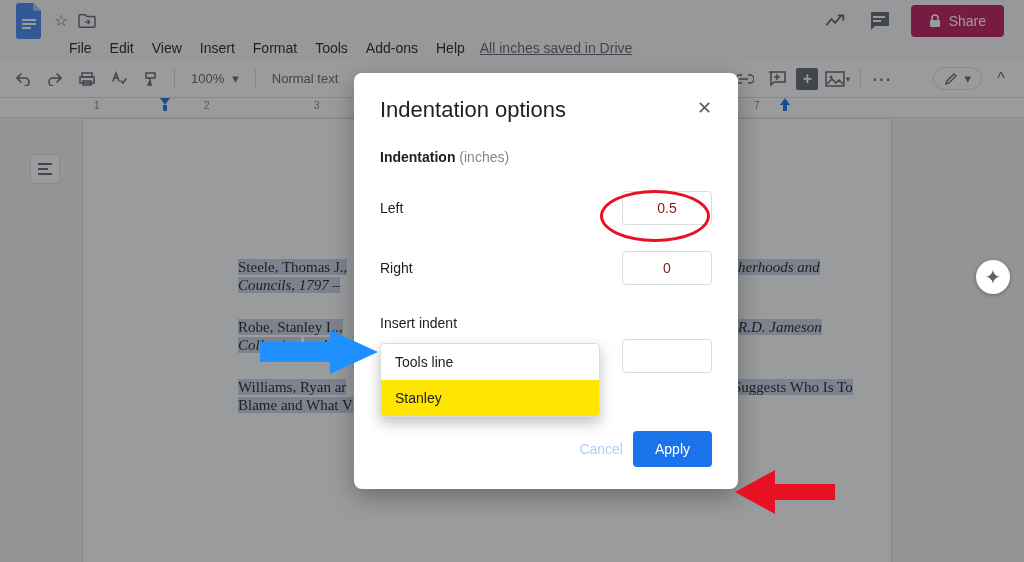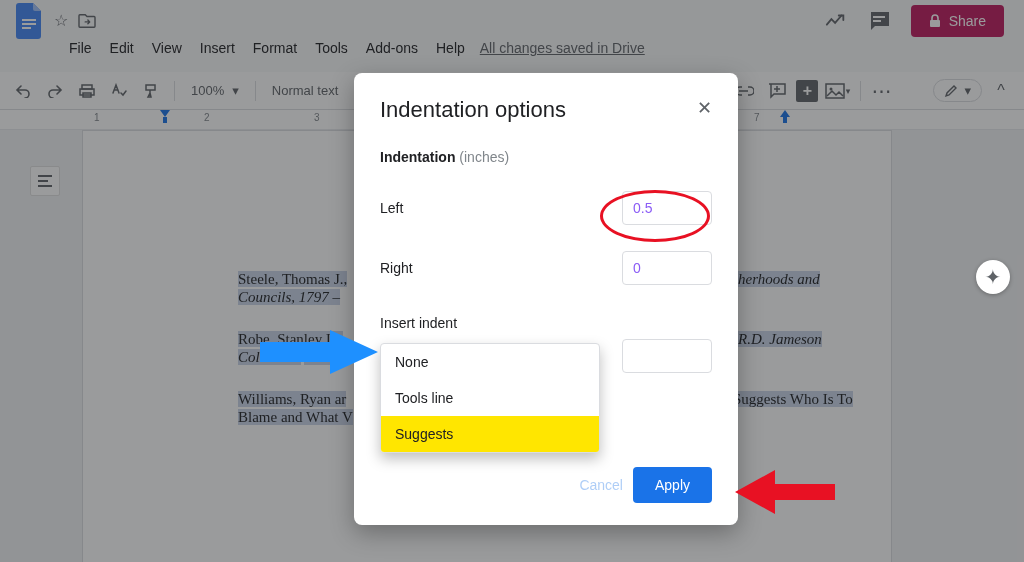--- a/index.html
+++ b/index.html
@@ -14,21 +14,21 @@
   .icon-muted { color:#5f6368; }
   .top-right { display:flex; align-items:center; gap:20px; padding-right:8px; }
   .share-btn { background:#be185d; color:#fff; border:none; border-radius:4px; padding:8px 18px; font-size:14px; font-weight:500; display:flex; align-items:center; gap:8px; }
 
   
   .menubar { display:flex; align-items:center; gap:0; padding: 2px 8px 0 60px; height:26px; font-size:14px; color:#202124; }
   .menubar .mi { padding: 2px 9px; cursor:default; }
   .saved { color:#5f6368; text-decoration: underline; margin-left:6px;}
 
   
-  .toolbar { display:flex; align-items:center; gap:6px; height:38px; padding:0 10px; border-bottom:1px solid #dadce0; background:#fff; margin-top:12px;}
+  .toolbar { display:flex; align-items:center; gap:6px; height:38px; padding:0 10px; border-bottom:1px solid #dadce0; background:#fff; margin-top:0;}
   .tb-btn { width:26px; height:26px; display:flex; align-items:center; justify-content:center; color:#5f6368; border-radius:2px; }
   .tb-sep { width:1px; height:20px; background:#dadce0; margin:0 4px;}
   .zoom { font-size:13px; color:#5f6368; padding:2px 6px; display:flex; align-items:center; gap:8px;}
   .style-sel { font-size:13px; color:#5f6368; padding:2px 6px; }
   .tb-right { margin-left:auto; display:flex; align-items:center; gap:6px; }
   .edit-pill { border:1px solid #dadce0; border-radius:16px; padding:3px 10px; display:flex; align-items:center; gap:6px; color:#5f6368; font-size:13px;}
   .dots { font-size:20px; color:#5f6368; }
 
   
   .ruler { height:20px; background:#fff; border-bottom:1px solid #e8eaed; position:relative; font-size:10px; color:#80868b; padding-left:82px;}
@@ -48,21 +48,21 @@
 
   
   .dialog { position:absolute; left:354px; top:73px; width:384px; background:#fff; border-radius:8px; box-shadow:0 8px 24px rgba(0,0,0,0.3); padding:24px 26px 22px 26px; font-family:"Google Sans", Arial, sans-serif; }
   .dlg-title-row { display:flex; align-items:flex-start; justify-content:space-between; }
   .dlg-title { font-size:22px; color:#202124; font-weight:400;}
   .dlg-close { color:#5f6368; font-size:18px; cursor:pointer; }
   .dlg-section-label { font-size:14px; color:#202124; margin-top:26px; }
   .dlg-section-label .unit { color:#80868b; }
   .field-row { display:flex; align-items:center; justify-content:space-between; margin-top:26px; position:relative;}
   .field-row label { font-size:14px; color:#202124; }
-  .num-input { width:90px; height:34px; border:1px solid #dadce0; border-radius:4px; padding:0 10px; font-size:14px; color:#8b5cf6; }
+  .num-input { width:90px; height:34px; border:1px solid #dadce0; border-radius:4px; padding:0 10px; font-size:14px; color:#7f1d1d;text-align:center; }
   .special-label { font-size:14px; color:#202124; margin-top:30px; }
   .dropdown { margin-top:12px; width:220px; border:1px solid #dadce0; border-radius:4px; background:#fff; box-shadow:0 6px 14px rgba(0,0,0,0.25); overflow:hidden;}
   .dd-item { padding:10px 14px; font-size:14px; color:#202124; }
   .dd-item.hl-yellow { background:#ffe600; }
   .empty-input { width:90px; height:34px; border:1px solid #dadce0; border-radius:4px; position:absolute; right:0; top:-4px;}
   .spec-row { position:relative; margin-top:12px; }
   .dlg-actions { display:flex; justify-content:flex-end; gap:10px; margin-top:14px;}
   .apply-btn { background:#1a73e8; color:#fff; border:none; border-radius:4px; padding:10px 22px; font-size:14px; font-weight:500;}
   .cancel-ghost { color:#1a73e8; font-size:14px; align-self:center; opacity:0.35;}
 
@@ -128,21 +128,21 @@
 
 <div class="menubar">
   <span class="mi">File</span>
   <span class="mi">Edit</span>
   <span class="mi">View</span>
   <span class="mi">Insert</span>
   <span class="mi">Format</span>
   <span class="mi">Tools</span>
   <span class="mi">Add-ons</span>
   <span class="mi">Help</span>
-  <span class="saved">All changes saved in Drive</span>
+  <span class="saved">All inches saved in Drive</span>
 </div>
 
 <div class="toolbar">
   <div class="tb-btn">
       <svg width="16" height="14" viewBox="0 0 16 14">
         <path d="M6 2 2 6l4 4M2 6h8a4 4 0 0 1 0 8" stroke="#5f6368" stroke-width="1.6" fill="none" stroke-linecap="round"></path>
       </svg>
     </div>
   <div class="tb-btn">
       <svg width="16" height="14" viewBox="0 0 16 14">
@@ -300,23 +300,22 @@
 
   <div class="field-row">
     <label>Right</label>
     <input class="num-input" value="0" style="">
   </div>
 
   <div class="special-label">Insert indent</div>
 
   <div class="spec-row">
     <div class="dropdown">
-      <div class="dd-item">None</div>
       <div class="dd-item">Tools line</div>
-      <div class="dd-item hl-yellow">Suggests</div>
+      <div class="dd-item hl-yellow">Stanley</div>
     </div>
     <div class="empty-input"></div>
   </div>
 
   <div class="dlg-actions">
     <span class="cancel-ghost">Cancel</span>
     <button class="apply-btn">Apply</button>
   </div>
 </div>
 

